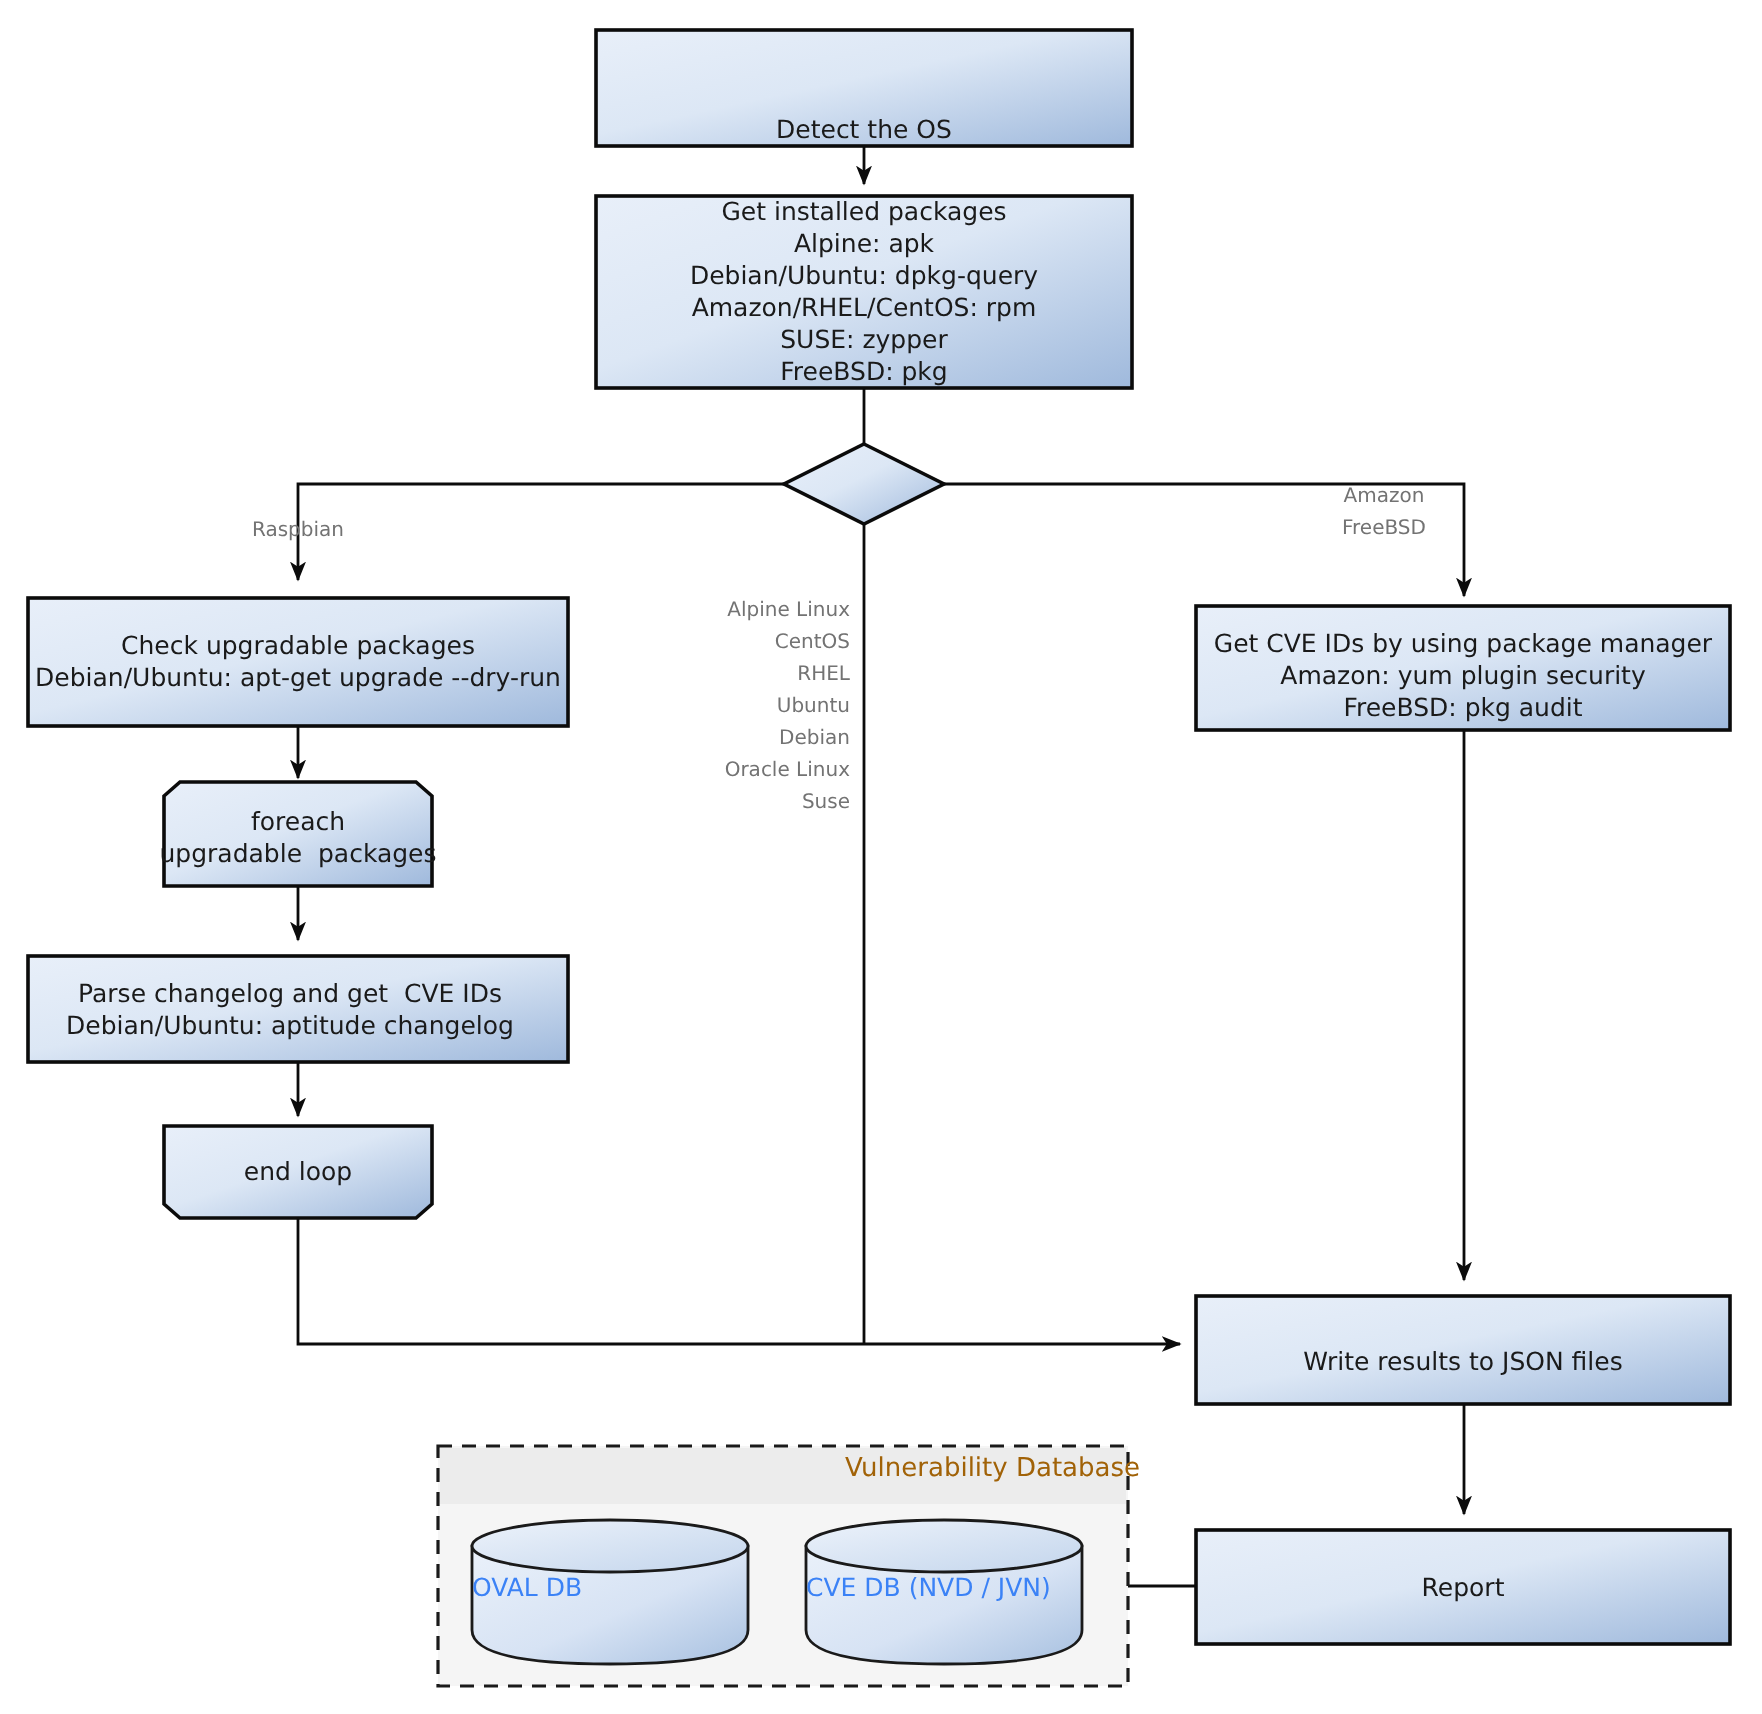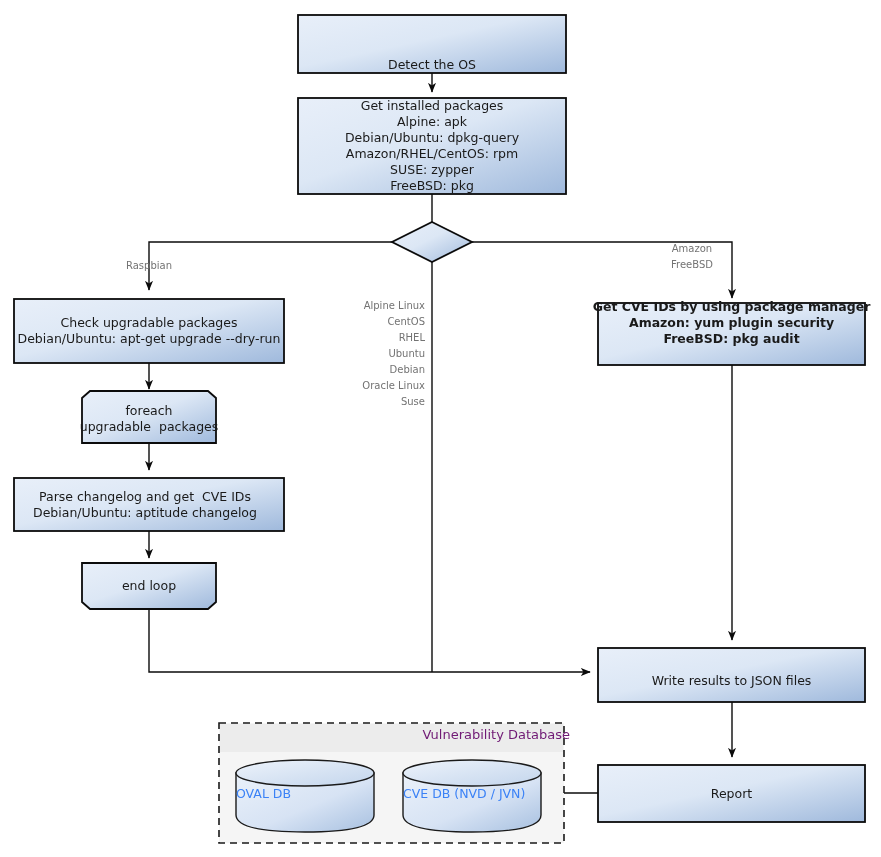--- a/index.html
+++ b/index.html
@@ -45,21 +45,21 @@
     white-space: pre;
   }
   .edge-label.center {
     text-align: center;
   }
   .edge-label.right {
     text-align: right;
   }
   .group-title {
     position: absolute;
-    color: #701a75;
+    color: #a16207;
     font-size: 13px;
     line-height: 16px;
     text-align: right;
     white-space: pre;
   }
   .db-label {
     position: absolute;
     color: #3b82f6;
     font-size: 12.5px;
     line-height: 16px;
@@ -192,21 +192,21 @@
 
   <div class="node-label" style="left:14px; top:478px; width:262px; height:53px;">
     <span>Parse changelog and get  CVE IDs</span>
     <span>Debian/Ubuntu: aptitude changelog</span>
   </div>
 
   <div class="node-label" style="left:82px; top:563px; width:134px; height:46px;">
     <span>end loop</span>
   </div>
 
-  <div class="node-label" style="left:598px; top:288px; width:267px; height:70px;font-weight:bold;">
+  <div class="node-label" style="left:598px; top:303px; width:267px; height:70px;">
     <span>Get CVE IDs by using package manager</span>
     <span>Amazon: yum plugin security</span>
     <span>FreeBSD: pkg audit</span>
   </div>
 
   <div class="node-label" style="left:598px; top:648px; width:267px; height:66px;justify-content:center;">
     <span>Write results to JSON files</span>
   </div>
 
   <div class="node-label" style="left:598px; top:765px; width:267px; height:57px;">

